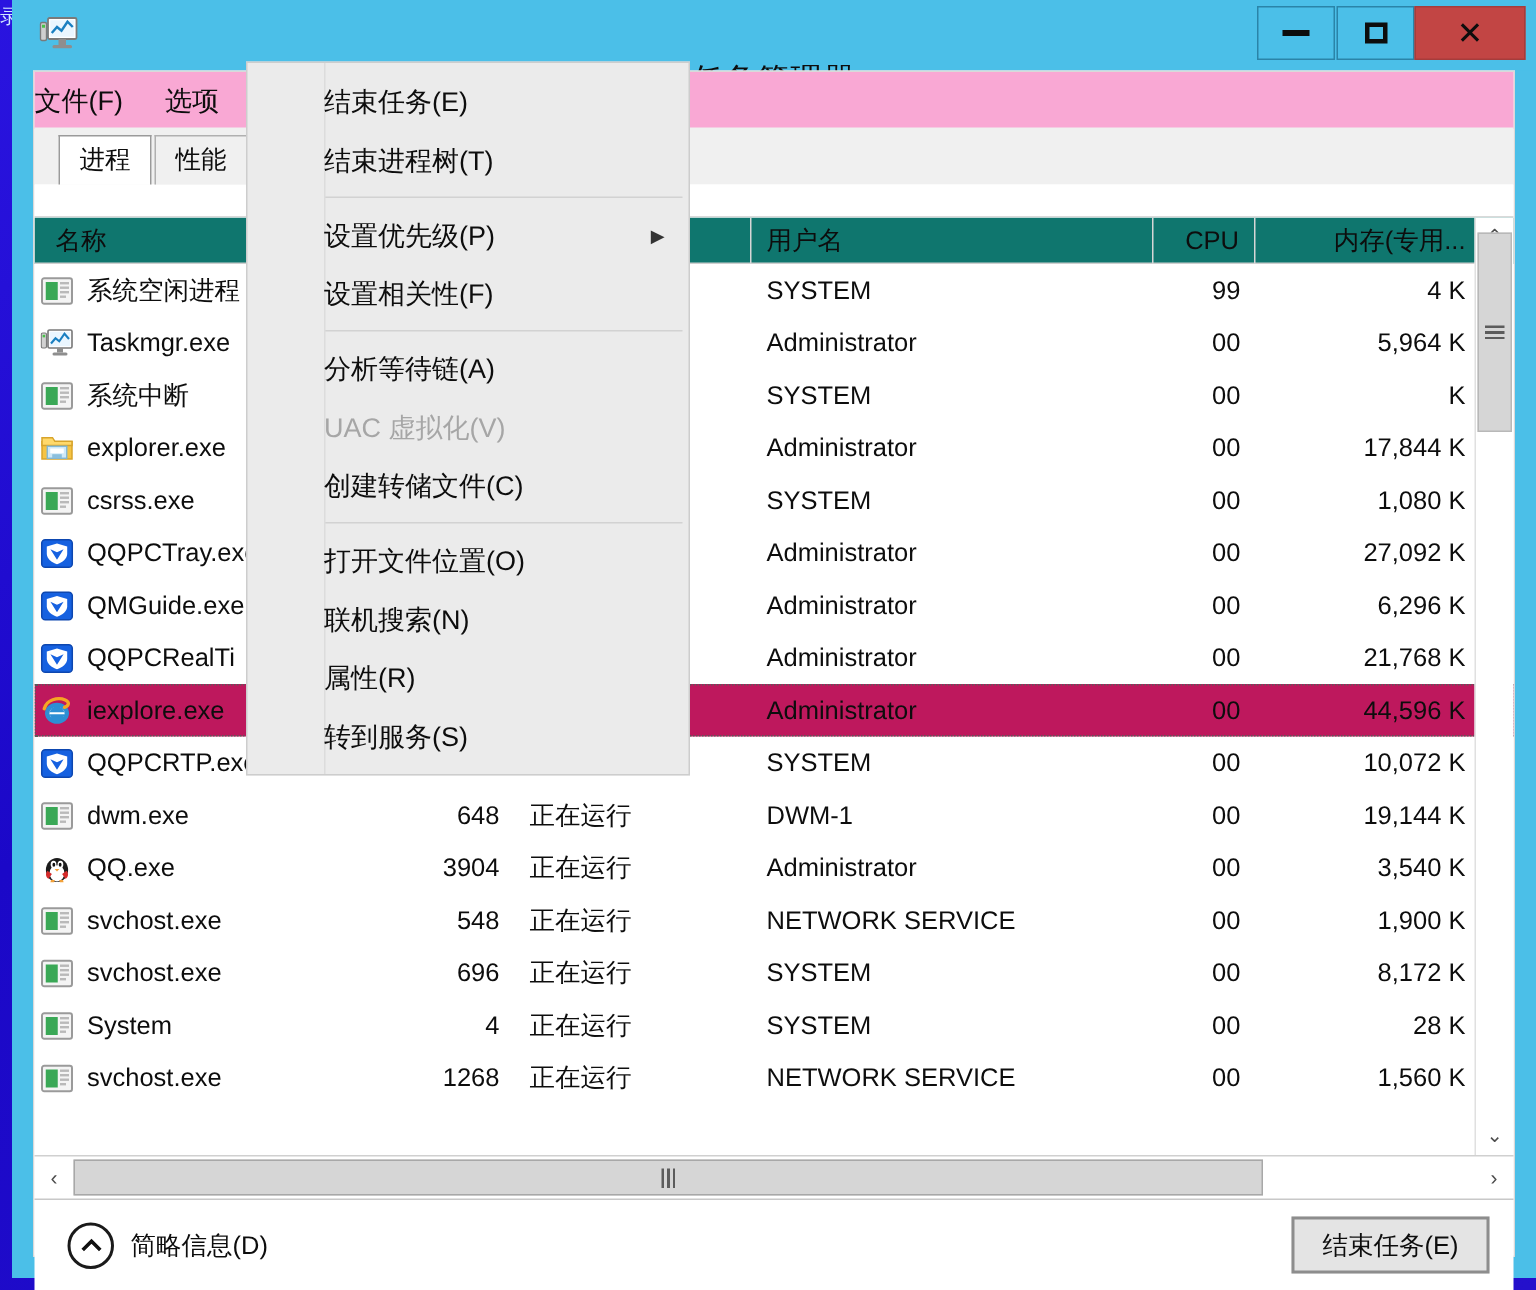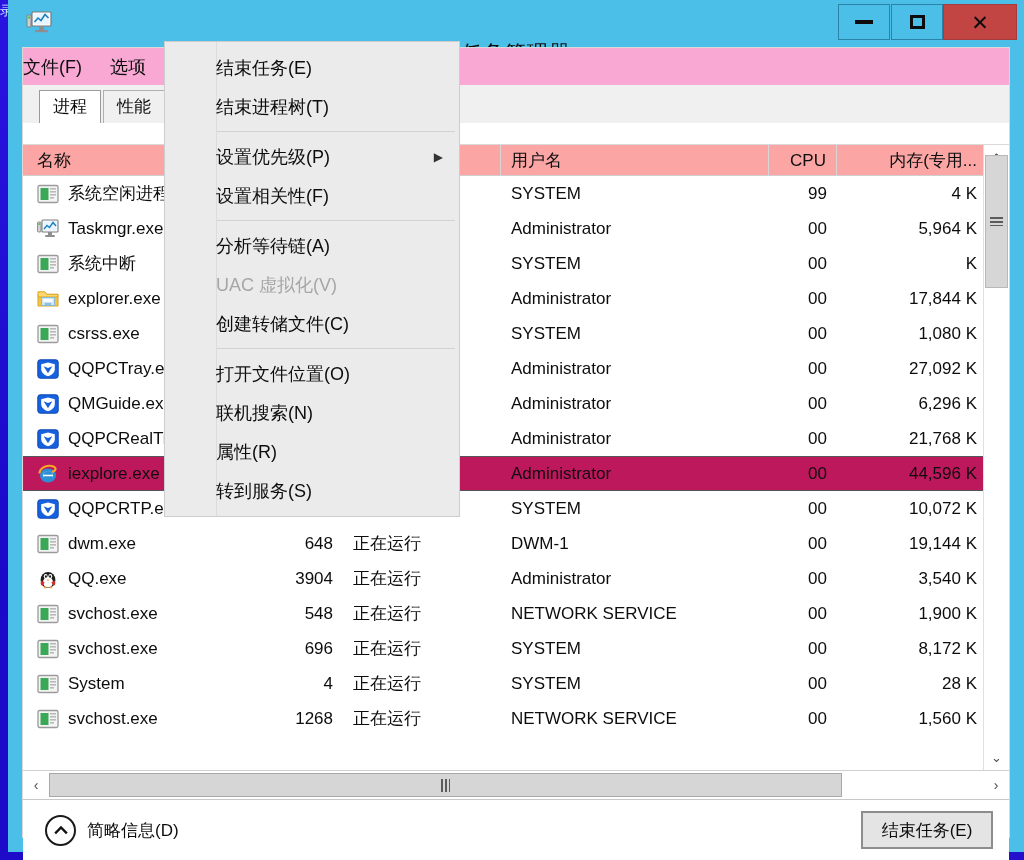--- a/index.html
+++ b/index.html
@@ -167,21 +167,21 @@
   
   #table-wrap {
     position: relative;
     height: 625px;
     background: #ffffff;
     overflow: hidden;
   }
   #col-header {
     display: flex;
     height: 31px;
-    background: #fca5a5;
+    background: #0f766e;
     border-bottom: 1px solid #cfcfcf;
     box-sizing: border-box;
     align-items: center;
   }
   .col-h {
     font-size: 17px;
     color: #0d0d0d;
     box-sizing: border-box;
     padding: 0 10px;
     height: 31px;
@@ -218,21 +218,21 @@
     font-size: 17px;
     color: #0d0d0d;
     box-sizing: border-box;
     padding: 0 10px;
     white-space: nowrap;
     overflow: hidden;
   }
   .cell.c-name {
     display: flex;
     align-items: center;
-    padding-left: 14px;
+    padding-left: 4px;
   }
   .row-icon {
     width: 22px;
     height: 20px;
     margin-right: 9px;
     flex: 0 0 auto;
   }
 
   
   #vscroll {

